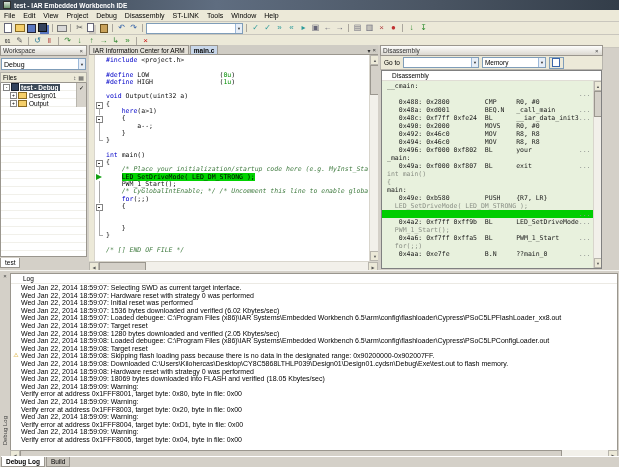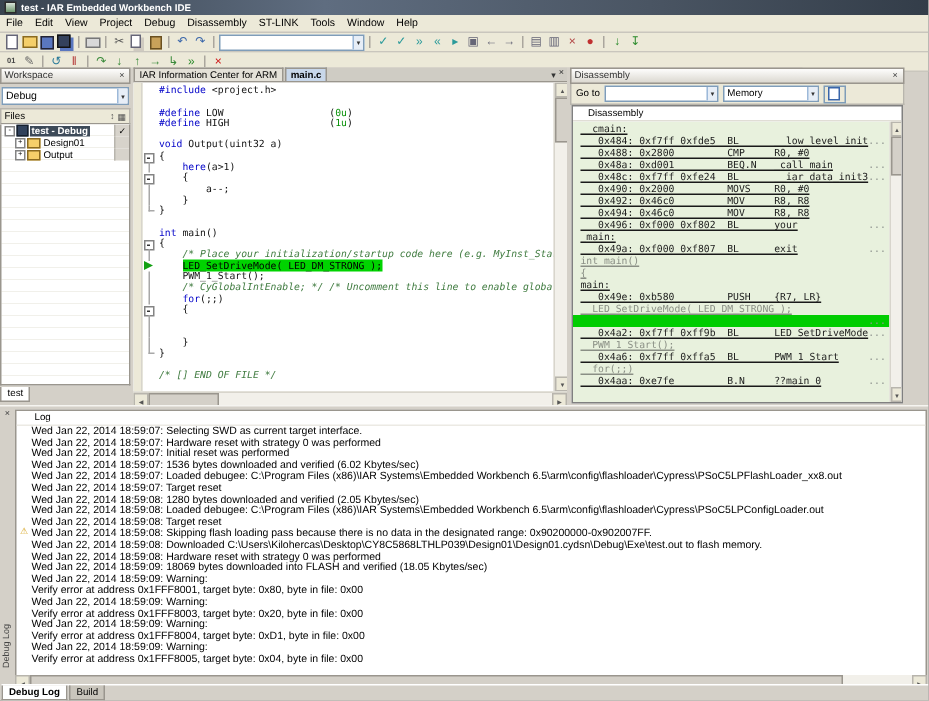--- a/index.html
+++ b/index.html
@@ -81,21 +81,21 @@
   .disasm{flex:1;display:flex;flex-direction:column;}
   .dis-toolbar{height:13px;flex:none;display:flex;align-items:center;gap:3px;background:#ece9d8;border:1px solid #b8b5ad;border-top:none;padding:0 3px;font-size:6.5px;}
   .dis-combo{height:9px;background:#fff;border:1px solid #7f9db9;display:flex;align-items:center;justify-content:space-between;font-size:6.5px;padding-left:2px;}
   .dis-btn{width:13px;height:10px;background:#ece9d8;border:1px solid #7f9db9;display:flex;align-items:center;justify-content:center;}
   .dis-btn .pg{width:6px;height:7px;background:#fff;border:1px solid #3a66aa;}
   .dis-box{flex:1;margin:0 1px 1px 1px;border:1px solid #808080;background:#fff;display:flex;flex-direction:column;overflow:hidden;}
   .dis-hdr{height:9px;flex:none;display:flex;align-items:center;padding-left:10px;font-size:6.5px;border-bottom:1px solid #e0ddd5;}
   .dis-body{flex:1;display:flex;overflow:hidden;}
   .dis-lines{flex:1;background:#e8f1dd;font-family:"DejaVu Sans Mono",monospace;font-size:6.5px;overflow:hidden;padding-top:1px;}
   .dr{display:flex;height:8px;line-height:8px;padding-left:5px;}
-  .dr .tx{white-space:pre;color:#1a1a1a;text-decoration:underline;}
+  .dr .tx{white-space:pre;color:#1a1a1a;}
   .dr.src .tx{color:#8a8f85;}
   .dr.cur{background:#00cd00;}
   .dr .ell{margin-left:auto;color:#909590;padding-right:2px;}
   
   .logpanel{position:absolute;top:270px;left:0;width:619px;height:197px;background:#d4d0c8;border-top:1px solid #f5f4f0;}
   .log-side{position:absolute;top:2px;left:0;width:10px;height:176px;display:flex;flex-direction:column;align-items:center;}
   .log-side .vtext{writing-mode:vertical-rl;transform:rotate(180deg);font-size:6px;color:#444;margin-top:auto;margin-bottom:4px;}
   .log-body{position:absolute;top:2px;left:10px;right:1px;height:176px;background:#fff;border:1px solid #9a968e;overflow:hidden;}
   .log-hdr{height:9px;display:flex;align-items:center;padding-left:12px;font-size:6.5px;border-bottom:1px solid #eceae4;}
   .log-row{display:flex;height:7.6px;line-height:7.6px;font-size:7px;}
@@ -395,21 +395,20 @@
           </span>
       </div>
       <div class="dis-box">
         <div class="dis-hdr">Disassembly</div>
         <div class="dis-body">
           <div class="dis-lines" id="dis-lines">
               <div class="dr label">
                 <span class="tx">__cmain:</span>
               </div>
               <div class="dr instr">
-                <span class="tx">   0x484: 0xf7ff 0xfde5  BL      __low_level_init</span>
                 <span class="ell">...</span>
               </div>
               <div class="dr instr">
                 <span class="tx">   0x488: 0x2800         CMP     R0, #0</span>
               </div>
               <div class="dr instr">
                 <span class="tx">   0x48a: 0xd001         BEQ.N   _call_main</span>
                 <span class="ell">...</span>
               </div>
               <div class="dr instr">

